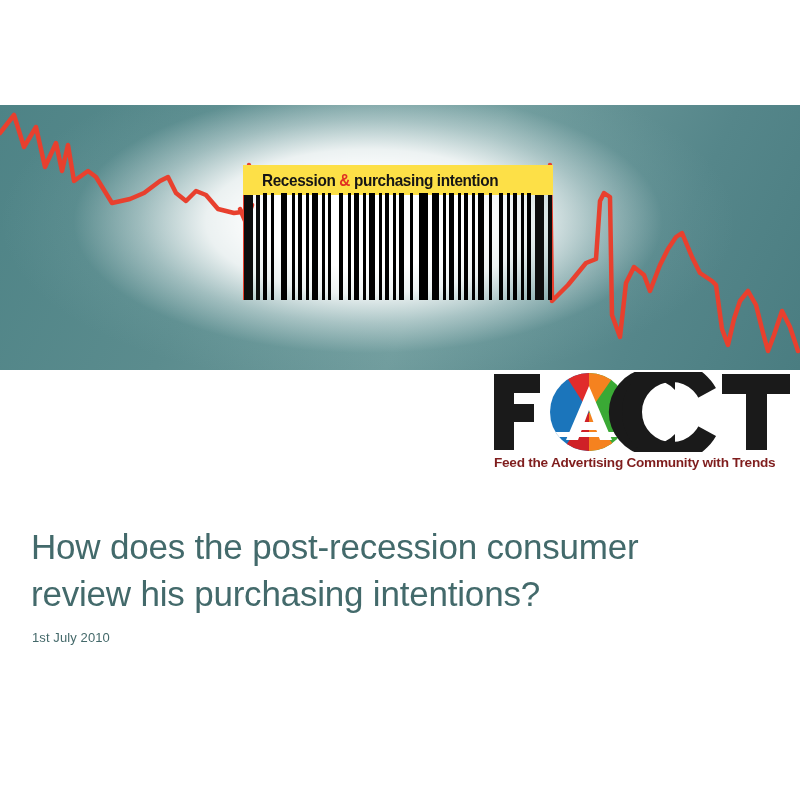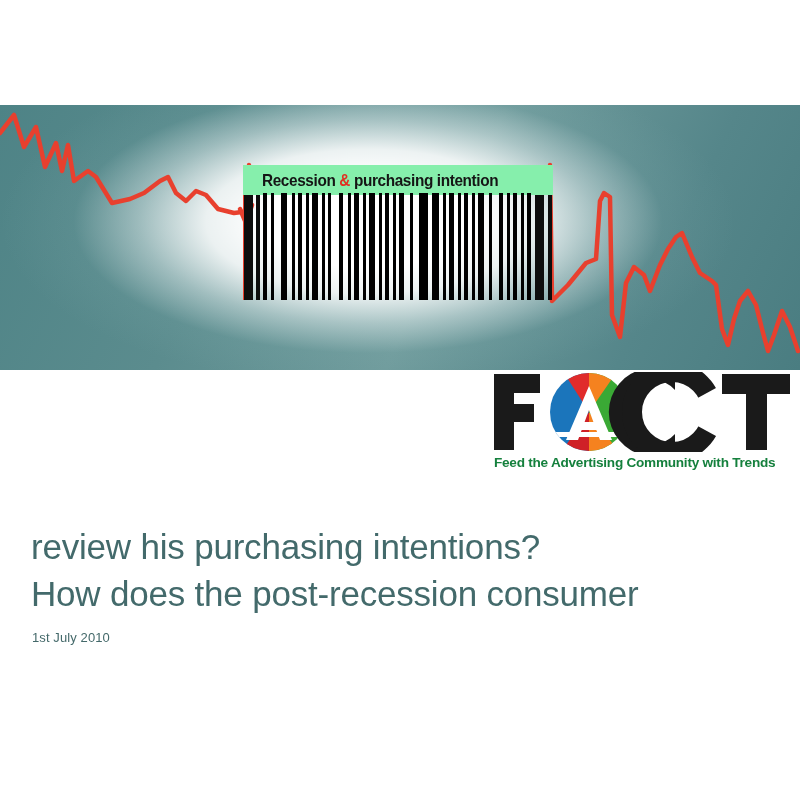--- a/index.html
+++ b/index.html
@@ -51,21 +51,21 @@
     top: 165px;
     width: 310px;
     height: 135px;
   }
   .barcode-label {
     position: absolute;
     left: 0;
     top: 0;
     width: 310px;
     height: 30px;
-    background: #86efac;
+    background: #fde047;
     display: flex;
     align-items: center;
     box-sizing: border-box;
     padding-left: 19px;
   }
   .barcode-label .txt {
     font-family: "Liberation Sans", sans-serif;
     font-weight: 700;
     font-size: 16.5px;
     letter-spacing: -0.4px;
@@ -136,21 +136,21 @@
   }
   .logo-tagline {
     position: absolute;
     left: 2px;
     top: 83px;
     width: 298px;
     font-family: "Liberation Sans", sans-serif;
     font-weight: 700;
     font-size: 13.6px;
     letter-spacing: -0.25px;
-    color: #15803d;
+    color: #7f1d1d;
     white-space: nowrap;
   }
 
   
   .title {
     position: absolute;
     left: 31px;
     top: 523px;
     width: 730px;
     font-family: "Liberation Sans", sans-serif;
@@ -277,17 +277,17 @@
 
     <g>
       <rect x="230" y="2" width="68" height="20" fill="#1a1a1a"></rect>
       <rect x="254" y="2" width="21" height="76" fill="#1a1a1a"></rect>
     </g>
   </svg>
   <div class="logo-tagline">Feed the Advertising Community with Trends</div>
 </div>
 
 <div class="title">
+  <span class="title-line">How does the post-recession consumer</span>
   <span class="title-line">review his purchasing intentions?</span>
-  <span class="title-line">How does the post-recession consumer</span>
 </div>
 
 <div class="date">1st July 2010</div>
 
 </body></html>

